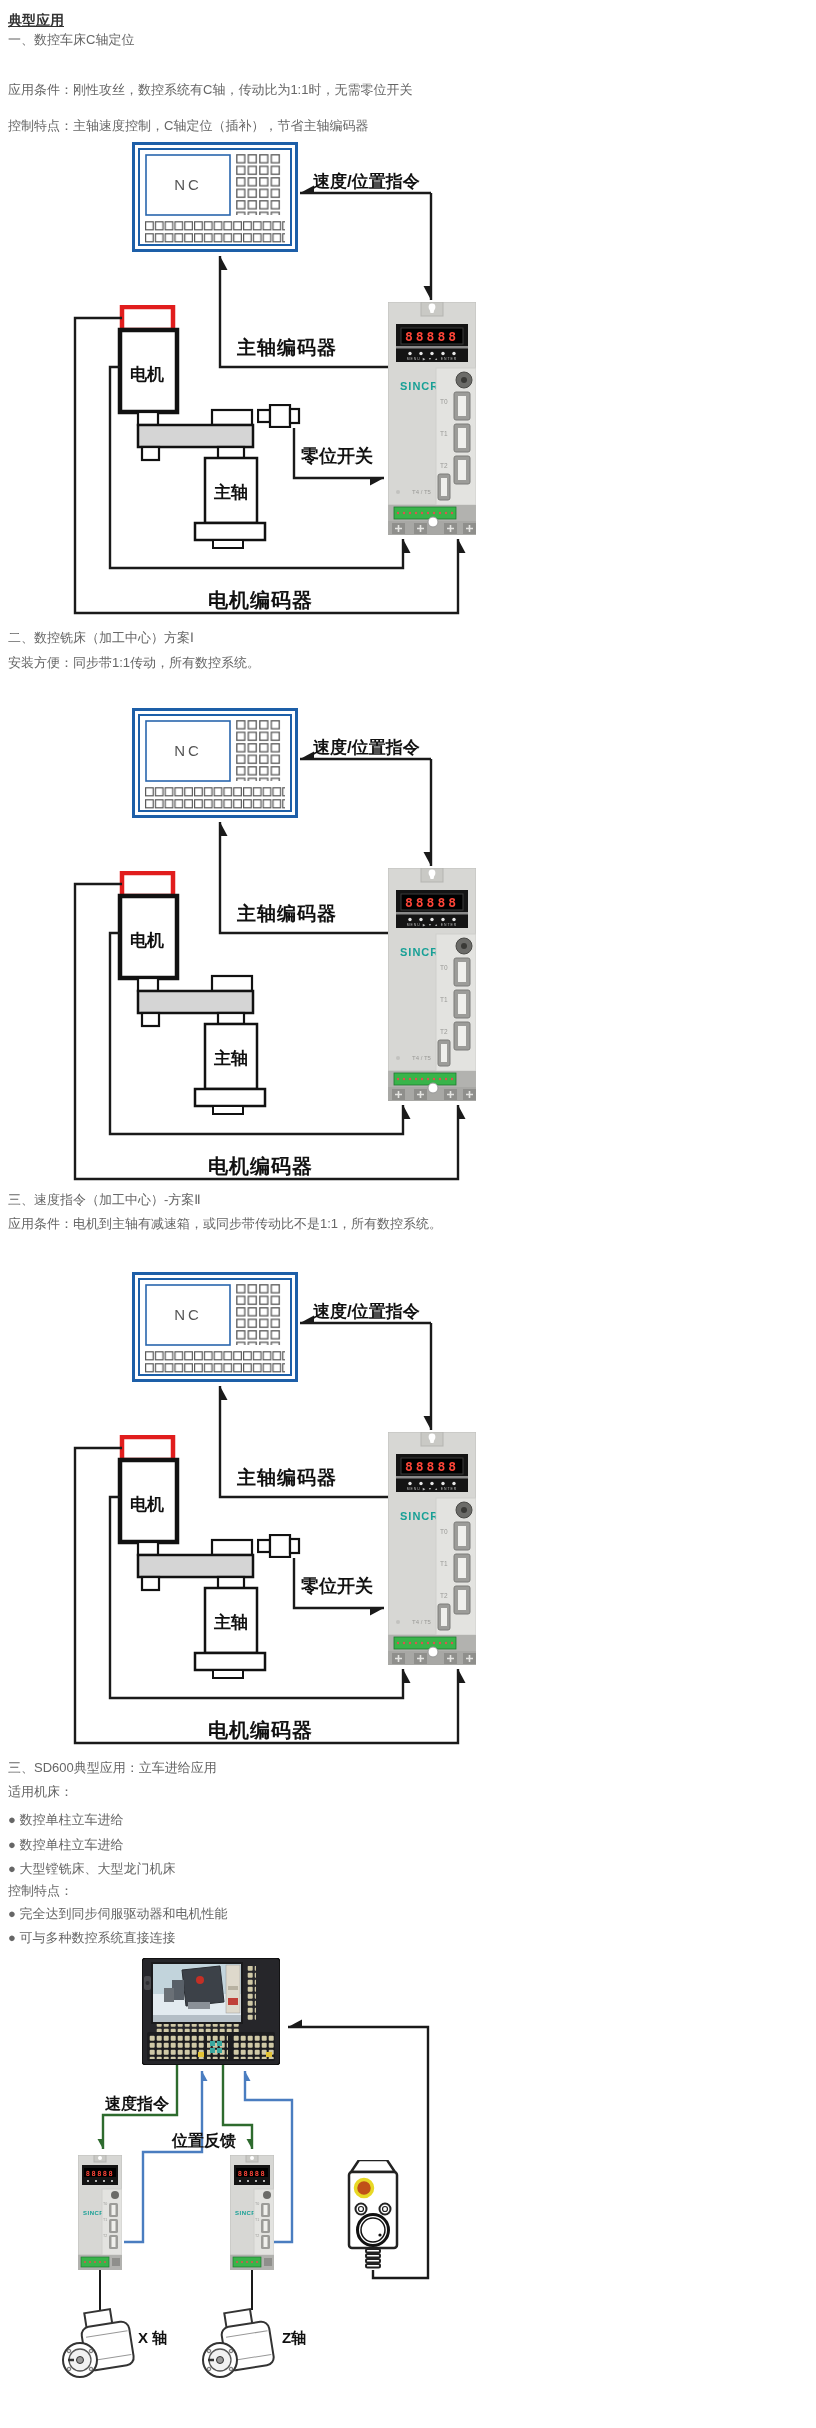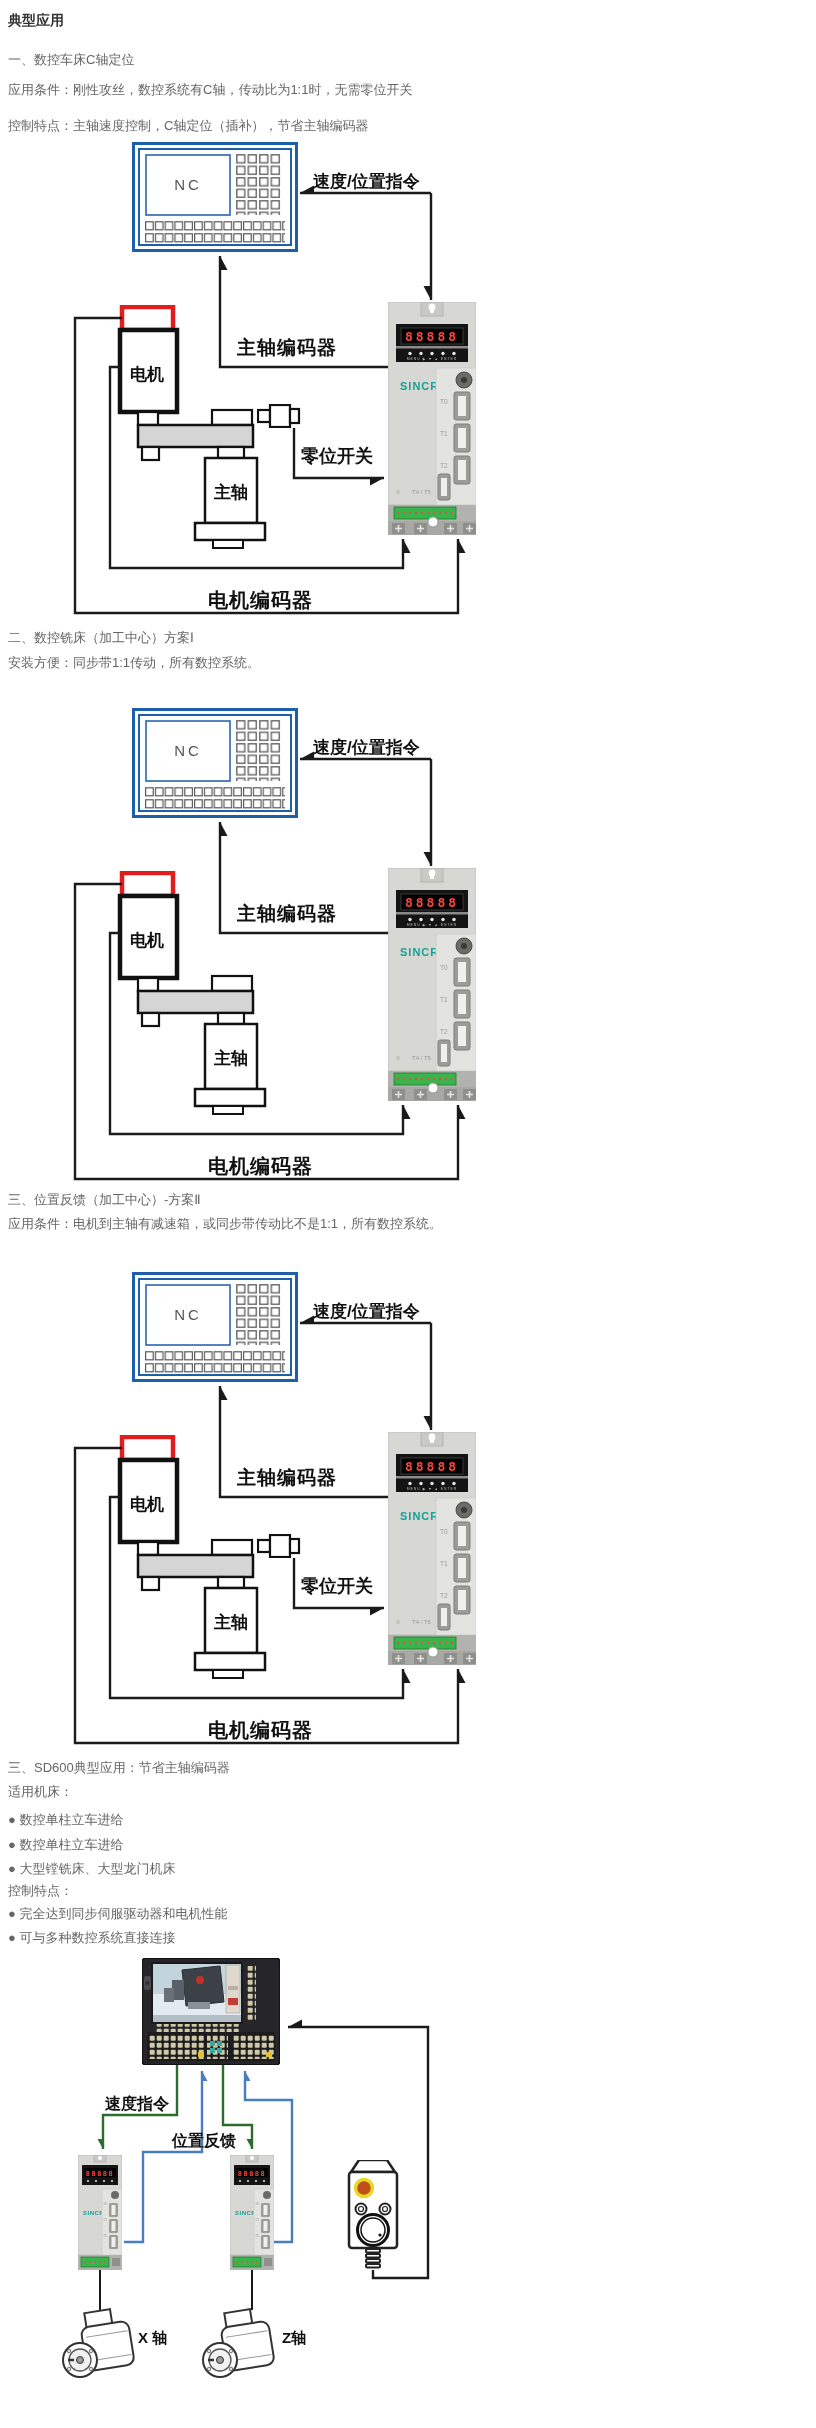--- a/index.html
+++ b/index.html
@@ -1,19 +1,19 @@
 <!DOCTYPE html>
 <html><head>
 <meta charset="utf-8">
 <style>
   html,body{margin:0;padding:0;background:#fff;}
   .page{position:relative;width:816px;height:2428px;background:#fff;overflow:hidden;
         font-family:"Liberation Sans",sans-serif;}
   .t{position:absolute;left:8px;margin:0;font-size:13px;line-height:16px;color:#666;white-space:nowrap;}
-  .title{font-weight:bold;color:#333;font-size:14px;}
+  .title{font-weight:bold;color:#333;font-size:14px;text-decoration:underline;}
   .dg{position:absolute;}
   .lbl{font-family:"Liberation Sans",sans-serif;font-weight:bold;fill:#111;}
   .ln{stroke:#1a1a1a;stroke-width:2.4;fill:none;}
   .lng{stroke:#2e6b2e;stroke-width:2.4;fill:none;}
   .lnb{stroke:#4a7dc0;stroke-width:2.4;fill:none;}
 </style>
 </head>
 <body>
 
 <div class="page">
@@ -285,43 +285,43 @@
           <path class="ln" d="M 62 178 H 15 V 473 H 398 V 399" marker-end="url(#arrB)"></path>
           <text class="lbl" x="253" y="47" font-size="17">速度/位置指令</text>
           <text class="lbl" x="177" y="214" font-size="19" letter-spacing="1">主轴编码器</text>
           <text class="lbl" x="148" y="467" font-size="20" letter-spacing="1">电机编码器</text>
         </g>
       </symbol>
     </defs>
   </svg>
 
   <p class="t title" style="top:12px">典型应用</p>
-  <p class="t" style="top:52px">一、数控车床C轴定位</p>
+  <p class="t" style="top:32px">一、数控车床C轴定位</p>
   <p class="t" style="top:82px">应用条件：刚性攻丝，数控系统有C轴，传动比为1:1时，无需零位开关</p>
   <p class="t" style="top:118px">控制特点：主轴速度控制，C轴定位（插补），节省主轴编码器</p>
 
   <svg class="dg" style="left:60px;top:140px" width="430" height="485" viewBox="0 0 430 485">
     <use href="#sym-diagA" x="0" y="0" width="430" height="485"></use>
   </svg>
 
   <p class="t" style="top:630px">二、数控铣床（加工中心）方案Ⅰ</p>
   <p class="t" style="top:655px">安装方便：同步带1:1传动，所有数控系统。</p>
 
   <svg class="dg" style="left:60px;top:706px" width="430" height="485" viewBox="0 0 430 485">
     <use href="#sym-diagB" x="0" y="0" width="430" height="485"></use>
   </svg>
 
-  <p class="t" style="top:1192px">三、位置反馈（加工中心）-方案Ⅱ</p>
+  <p class="t" style="top:1192px">三、速度指令（加工中心）-方案Ⅱ</p>
   <p class="t" style="top:1216px">应用条件：电机到主轴有减速箱，或同步带传动比不是1:1，所有数控系统。</p>
 
   <svg class="dg" style="left:60px;top:1270px" width="430" height="485" viewBox="0 0 430 485">
     <use href="#sym-diagA" x="0" y="0" width="430" height="485"></use>
   </svg>
 
-  <p class="t" style="top:1760px">三、SD600典型应用：节省主轴编码器</p>
+  <p class="t" style="top:1760px">三、SD600典型应用：立车进给应用</p>
   <p class="t" style="top:1784px">适用机床：</p>
   <p class="t" style="top:1812px">● 数控单柱立车进给</p>
   <p class="t" style="top:1837px">● 数控单柱立车进给</p>
   <p class="t" style="top:1861px">● 大型镗铣床、大型龙门机床</p>
   <p class="t" style="top:1883px">控制特点：</p>
   <p class="t" style="top:1906px">● 完全达到同步伺服驱动器和电机性能</p>
   <p class="t" style="top:1930px">● 可与多种数控系统直接连接</p>
 
   <svg class="dg" style="left:60px;top:1955px" width="440" height="473" viewBox="0 0 440 473">
     <use href="#sym-cnc" x="82" y="3" width="138" height="107"></use>

